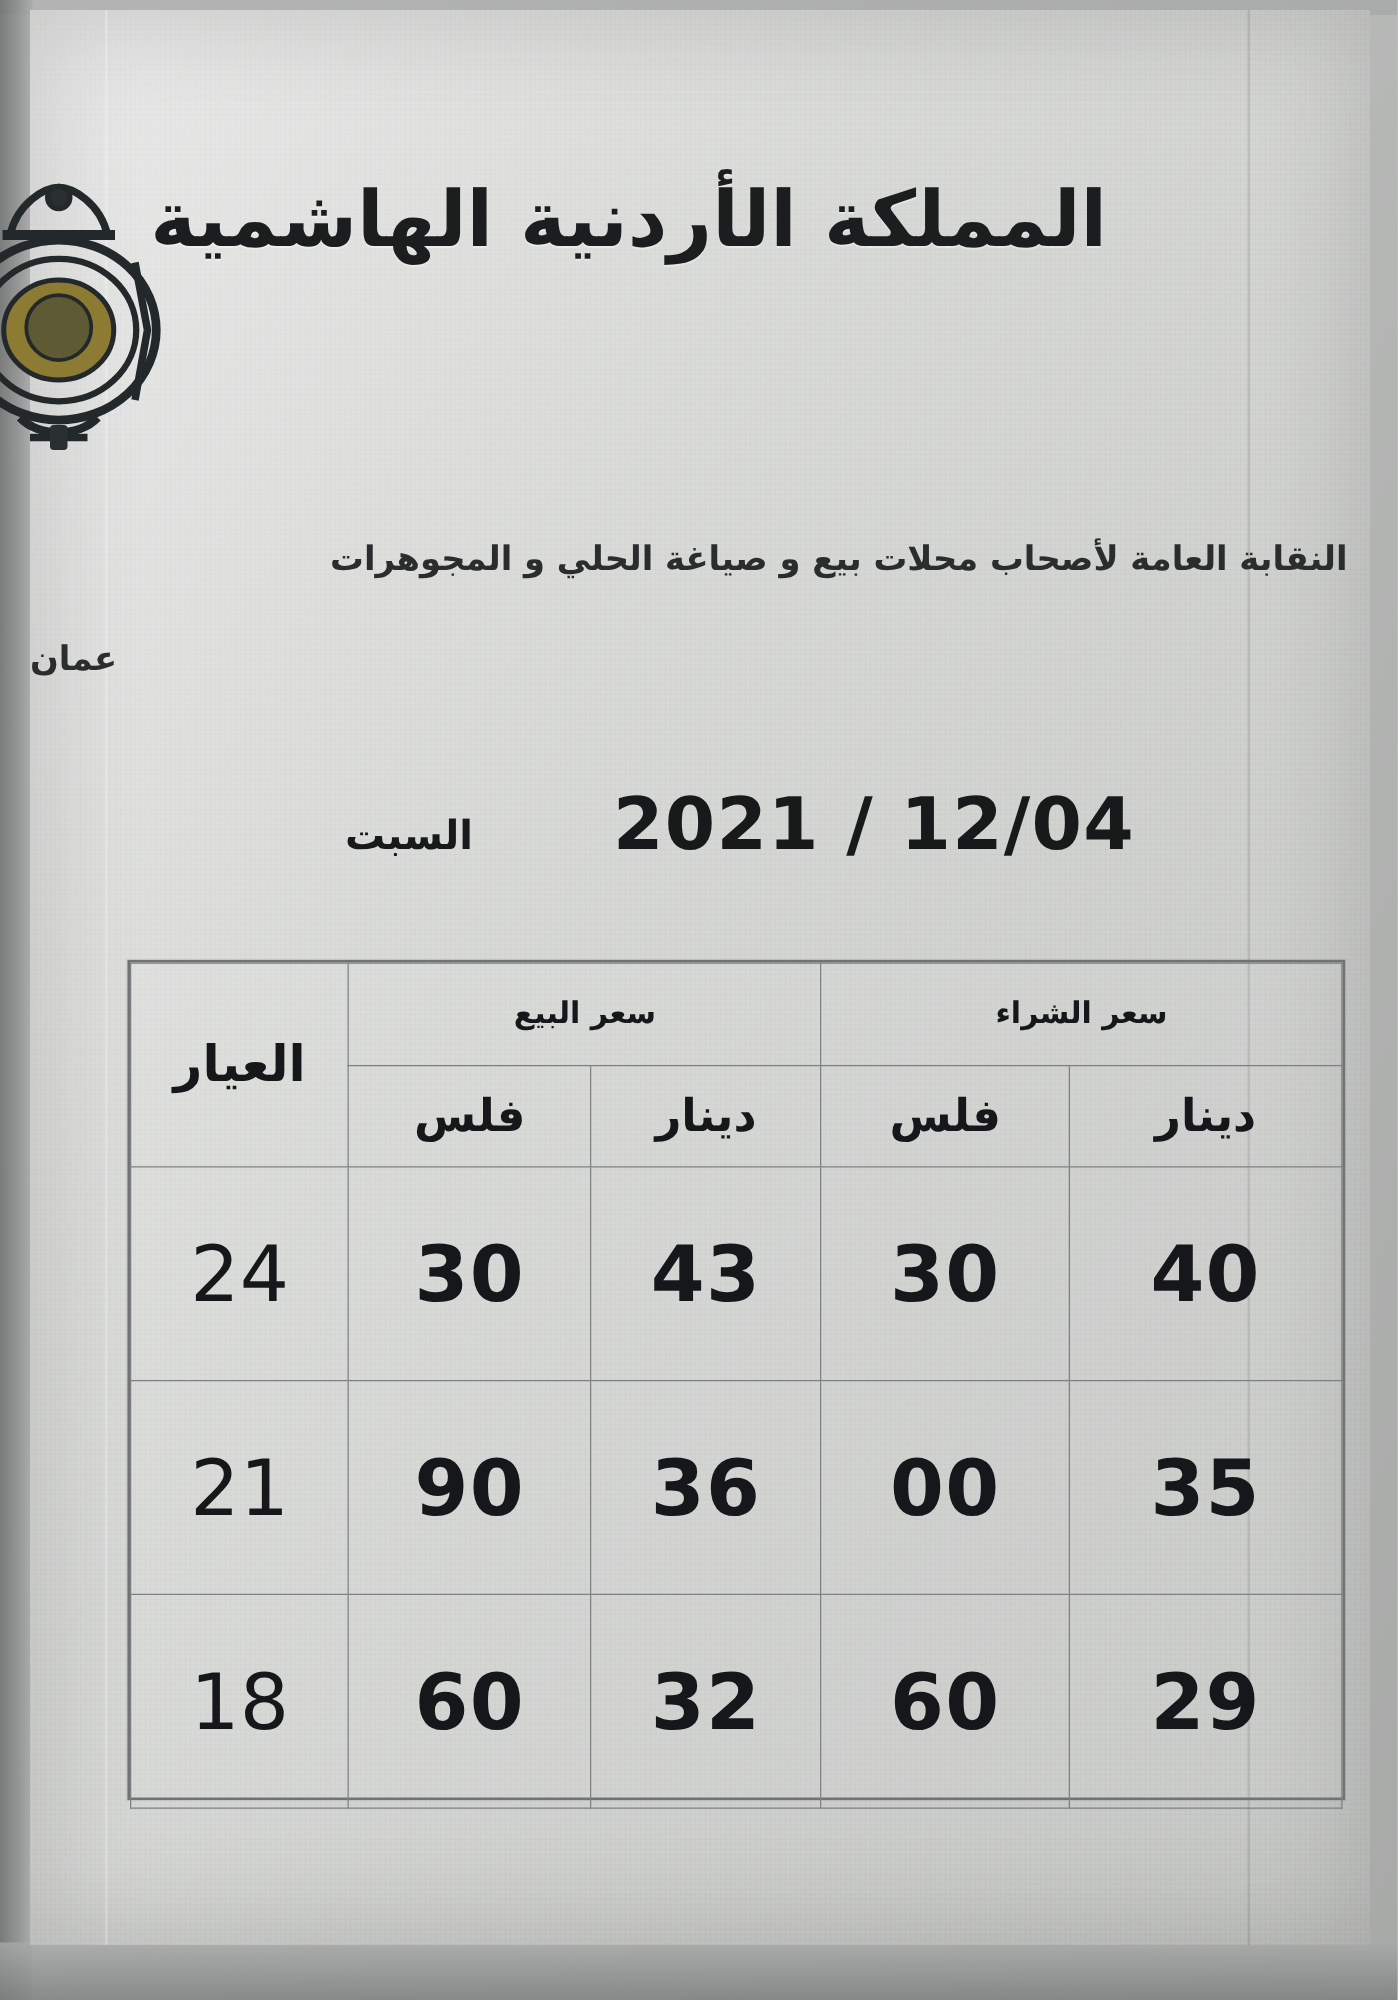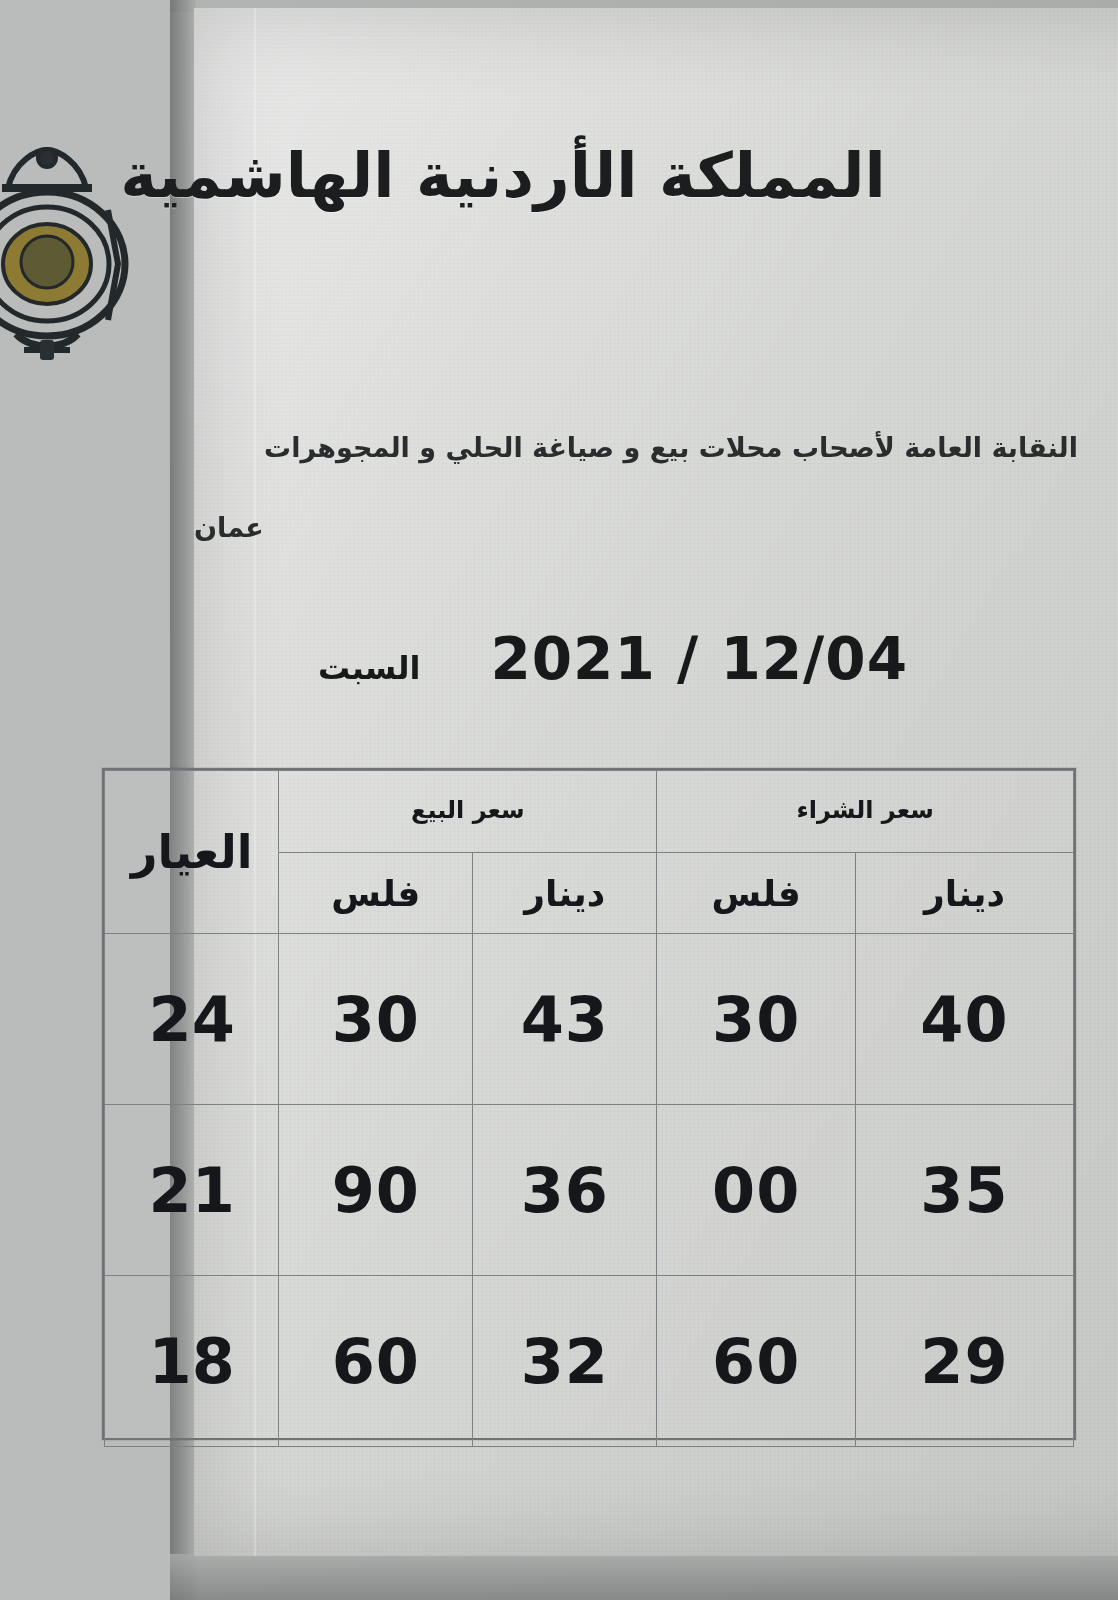--- a/index.html
+++ b/index.html
@@ -10,21 +10,21 @@
   body {
     width: 1118px;
     height: 1600px;
     overflow: hidden;
     font-family: "DejaVu Sans", sans-serif;
   }
 
   
   .photo {
     position: relative;
-    width: 948px;
+    width: 1118px;
     height: 1600px;
     background:
       linear-gradient(115deg, rgba(255,255,255,0.10) 0%, rgba(0,0,0,0.06) 55%, rgba(0,0,0,0.14) 100%),
       #c3c5c3;
   }
   
   .edge-left {
     position: absolute;
     left: 0; top: 0;
     width: 26px; height: 1600px;
@@ -156,20 +156,21 @@
     font-size: 32px;
     font-weight: bold;
     color: #17191b;
   }
   .date-value {
     font-size: 58px;
     font-weight: bold;
     color: #17191b;
     direction: ltr;
     letter-spacing: 1px;
+    margin-left: 42px;
   }
 
   
   .table-wrap {
     position: absolute;
     top: 768px;
     right: 42px;
     width: 970px;
     height: 668px;
     border: 2px solid #6f7375;
@@ -193,33 +194,33 @@
     font-weight: bold;
     height: 76px;
     padding-bottom: 4px;
   }
   th.sub {
     font-size: 36px;
     font-weight: bold;
     height: 78px;
   }
   th.unit-col {
-    font-size: 46px;
+    font-size: 40px;
     font-weight: bold;
   }
   td.num {
     font-size: 62px;
     font-weight: bold;
     font-family: "DejaVu Sans", sans-serif;
     letter-spacing: 1px;
     height: 168px;
   }
   td.karat {
     font-size: 62px;
-    font-weight: bold;
+    font-weight: normal;
   }
 </style>
 </head>
 <body>
 
 <div class="photo">
   <div class="edge-top"></div>
   <div class="edge-left"></div>
   <div class="edge-bottom"></div>
 

